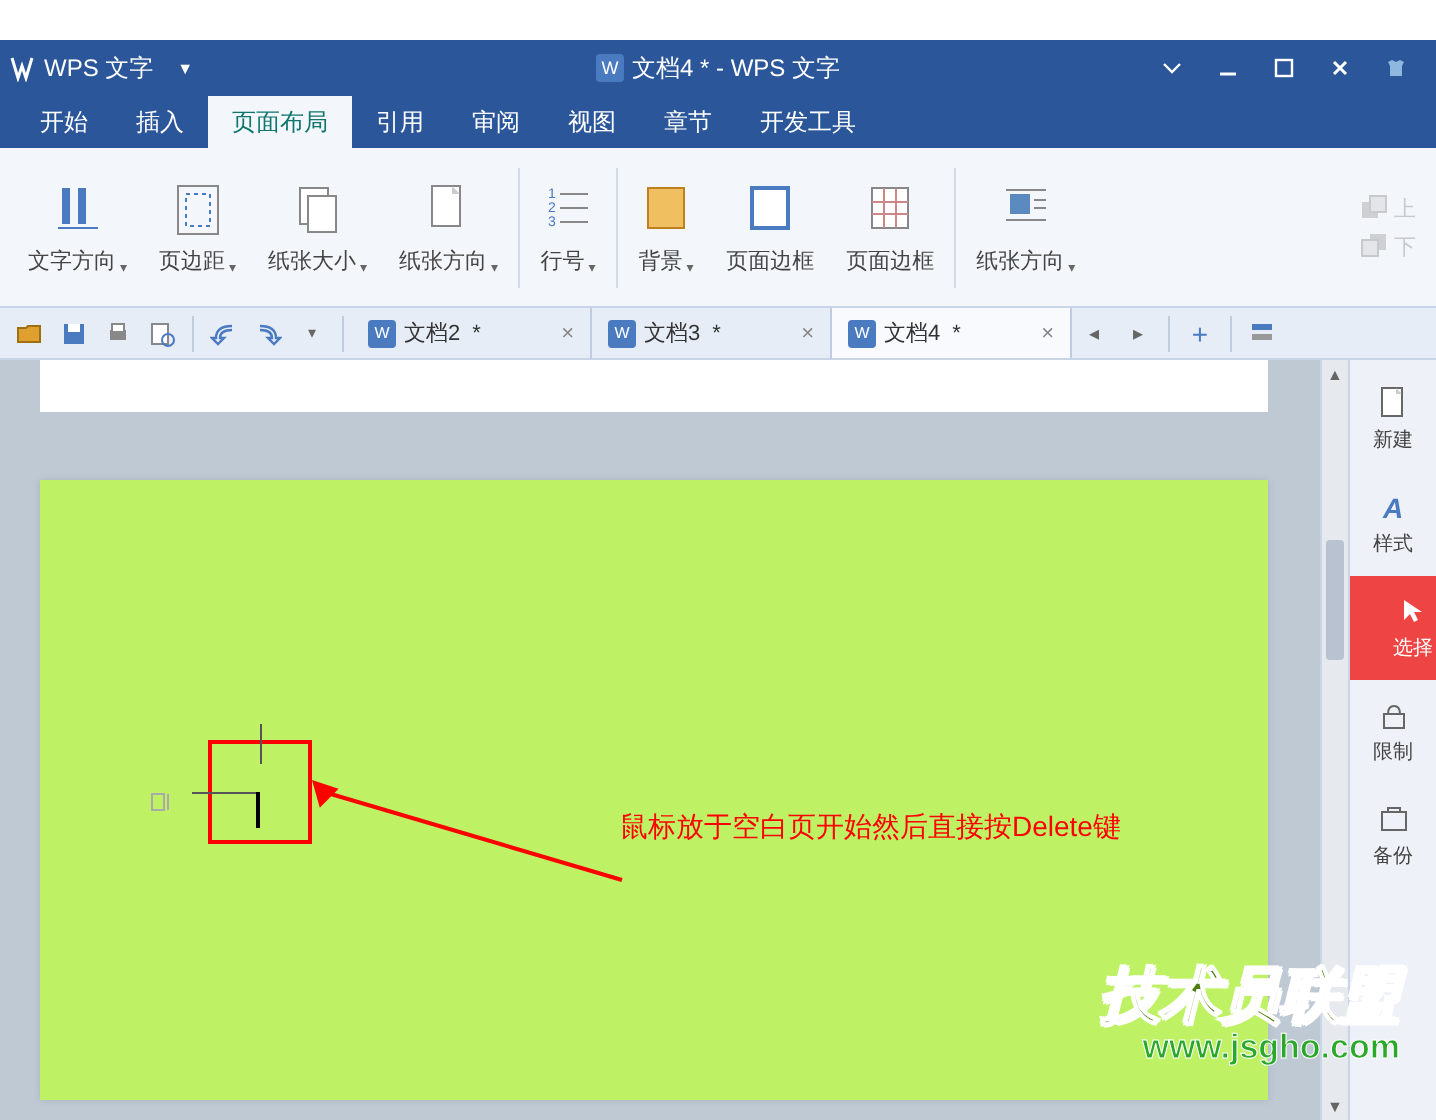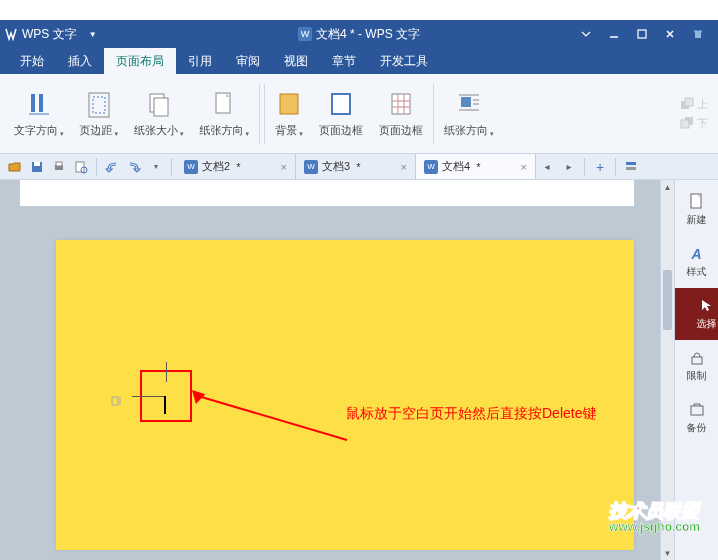--- a/index.html
+++ b/index.html
@@ -34,56 +34,56 @@
 .qat .doc-tab { display: flex; align-items: center; gap: 4px; padding: 0 8px; height: 100%; cursor: pointer; font-size: 11px; color: #333; border-right: 1px solid #c0cde0; min-width: 120px; }
 .qat .doc-tab.active { background: #f8fafd; }
 .qat .doc-tab .close { margin-left: auto; color: #888; cursor: pointer; }
 .qat .doc-tab .asterisk { margin-left: 2px; }
 .qat .tiny-icon { width: 14px; height: 14px; background: #4a7ac0; border-radius: 2px; display: inline-flex; align-items: center; justify-content: center; font-size: 8px; color: #fff; }
 .qat .tab-nav { width: 22px; height: 22px; display: flex; align-items: center; justify-content: center; cursor: pointer; color: #666; font-size: 10px; }
 
 .workspace { height: 380px; display: flex; background: #bfc9d4; position: relative; }
 .doc-area { flex: 1; overflow: hidden; position: relative; }
 .page-edge { position: absolute; top: 0; left: 20px; right: 40px; height: 30px; background: #fff; border-bottom: 4px solid #bfc9d4; }
-.page { position: absolute; top: 60px; left: 20px; right: 40px; bottom: 10px; background: #fde047; box-shadow: 0 0 4px rgba(0,0,0,0.1); margin-left: 36px; }
+.page { position: absolute; top: 60px; left: 20px; right: 40px; bottom: 10px; background: #bef264; box-shadow: 0 0 4px rgba(0,0,0,0.1); }
 .para-mark { position: absolute; left: 55px; top: 155px; color: #888; font-size: 12px; }
 .cursor-box { position: absolute; left: 84px; top: 130px; width: 52px; height: 52px; border: 2px solid #ff0000; }
 .cursor-box .v-line { position: absolute; left: 50%; top: -10px; width: 1px; height: 20px; background: #555; }
 .cursor-box .h-line { position: absolute; top: 50%; left: -10px; height: 1px; width: 32px; background: #555; }
 .cursor-box .caret-line { position: absolute; left: 22px; top: 24px; width: 2px; height: 18px; background: #000; }
 .arrow-svg { position: absolute; left: 136px; top: 150px; pointer-events: none; }
 .annotation-text { position: absolute; left: 290px; top: 165px; color: #ff0000; font-size: 14px; white-space: nowrap; }
 
 .vscroll { position: absolute; top: 0; right: 0; width: 14px; bottom: 0; background: #e6e9ee; border-left: 1px solid #c9d4e6; }
 .vscroll .thumb { position: absolute; top: 90px; left: 2px; right: 2px; height: 60px; background: #b8c2d0; border-radius: 2px; }
 .vscroll .arrow-up, .vscroll .arrow-down { height: 14px; display: flex; align-items: center; justify-content: center; font-size: 8px; color: #666; cursor: pointer; }
 .vscroll .arrow-down { position: absolute; bottom: 0; left: 0; right: 0; }
 
 .right-panel { width: 44px; background: #eef2f8; border-left: 1px solid #c9d4e6; display: flex; flex-direction: column; padding-top: 4px; }
 .right-panel .side-btn { height: 52px; display: flex; flex-direction: column; align-items: center; justify-content: center; font-size: 10px; color: #444; cursor: pointer; gap: 2px; }
-.right-panel .side-btn.active { background: #7f1d1d; color: #fff; padding-left: 20px; }
+.right-panel .side-btn.active { background: #ef4444; color: #fff; padding-left: 20px; }
 .right-panel .side-icon { width: 18px; height: 18px; display: flex; align-items: center; justify-content: center; font-size: 14px; }
 
 .hscroll { height: 14px; background: #e6e9ee; border-top: 1px solid #c9d4e6; display: flex; align-items: center; }
 .hscroll .h-arrow { width: 14px; display: flex; align-items: center; justify-content: center; font-size: 8px; color: #666; cursor: pointer; }
 .hscroll .h-track { flex: 1; position: relative; height: 100%; }
 .hscroll .h-thumb { position: absolute; left: 4px; top: 2px; bottom: 2px; width: 320px; background: #b8c2d0; border-radius: 2px; }
 .hscroll .h-sep { width: 1px; height: 10px; background: #c0cde0; margin: 0 3px; }
 
 .statusbar { height: 20px; background: #e6edf7; border-top: 1px solid #c9d4e6; display: flex; align-items: center; font-size: 11px; color: #444; padding: 0 6px; gap: 4px; }
 .statusbar .seg { padding: 0 4px; border-right: 1px solid #c0cde0; white-space: nowrap; }
 .statusbar .seg:last-of-type { border-right: none; }
 .statusbar .spell-icon { width: 14px; height: 14px; display: inline-flex; align-items: center; justify-content: center; color: #3a8a3a; font-size: 10px; }
 .statusbar .status-icon { width: 16px; height: 14px; display: flex; align-items: center; justify-content: center; cursor: pointer; color: #2b579a; font-size: 11px; }
 .statusbar .right-icons { display: flex; gap: 1px; align-items: center; padding-right: 30px; }
 .statusbar .spacer { flex: 1; }
 
 .watermark { position: absolute; bottom: 26px; right: 18px; pointer-events: none; }
-.watermark .wm-main { font-size: 18px; font-weight: 900; font-style: italic; color: #a21caf; -webkit-text-stroke: 1px #fff; text-shadow: 1px 1px 0 #fff, -1px -1px 0 #fff; line-height: 1; }
-.watermark .wm-sub { font-size: 12px; color: #2aa82a; font-weight: 700; text-align: right; -webkit-text-stroke: 0.5px #fff; }
+.watermark .wm-main { font-size: 30px; font-weight: 900; font-style: italic; color: #4d7c0f; -webkit-text-stroke: 1px #fff; text-shadow: 1px 1px 0 #fff, -1px -1px 0 #fff; line-height: 1; }
+.watermark .wm-sub { font-size: 17px; color: #2aa82a; font-weight: 700; text-align: right; -webkit-text-stroke: 0.5px #fff; }
 
 svg { display: block; }
 </style>
 </head>
 <body>
 
 <div class="titlebar">
   <span class="app-icon">
     <svg width="14" height="14" viewBox="0 0 14 14">
         <path d="M2 2 L5 12 L7 6 L9 12 L12 2" stroke="#fff" stroke-width="1.5" fill="none"></path>
@@ -178,20 +178,36 @@
           <rect x="4" y="2" width="14" height="20" fill="#fff" stroke="#888"></rect>
           <path d="M14 2 L18 6 L14 6 Z" fill="#ccc"></path>
         </svg>
       </div>
     <div class="label">
         <span>纸张方向</span>
         <span class="caret">▾</span>
       </div>
   </div>
   <div class="sep"></div>
+  <div class="grp">
+    <div class="icon-box">
+        <svg width="24" height="28">
+          <text x="2" y="8" font-size="7" fill="#4a7ac0">1</text>
+          <line x1="8" y1="6" x2="22" y2="6" stroke="#888"></line>
+          <text x="2" y="15" font-size="7" fill="#4a7ac0">2</text>
+          <line x1="8" y1="13" x2="22" y2="13" stroke="#888"></line>
+          <text x="2" y="22" font-size="7" fill="#4a7ac0">3</text>
+          <line x1="8" y1="20" x2="22" y2="20" stroke="#888"></line>
+        </svg>
+      </div>
+    <div class="label">
+        <span>行号</span>
+        <span class="caret">▾</span>
+      </div>
+  </div>
   <div class="sep"></div>
   <div class="grp">
     <div class="icon-box">
         <svg width="24" height="28">
           <rect x="3" y="3" width="18" height="20" fill="#f0c060" stroke="#c08020"></rect>
         </svg>
       </div>
     <div class="label">
         <span>背景</span>
         <span class="caret">▾</span>

